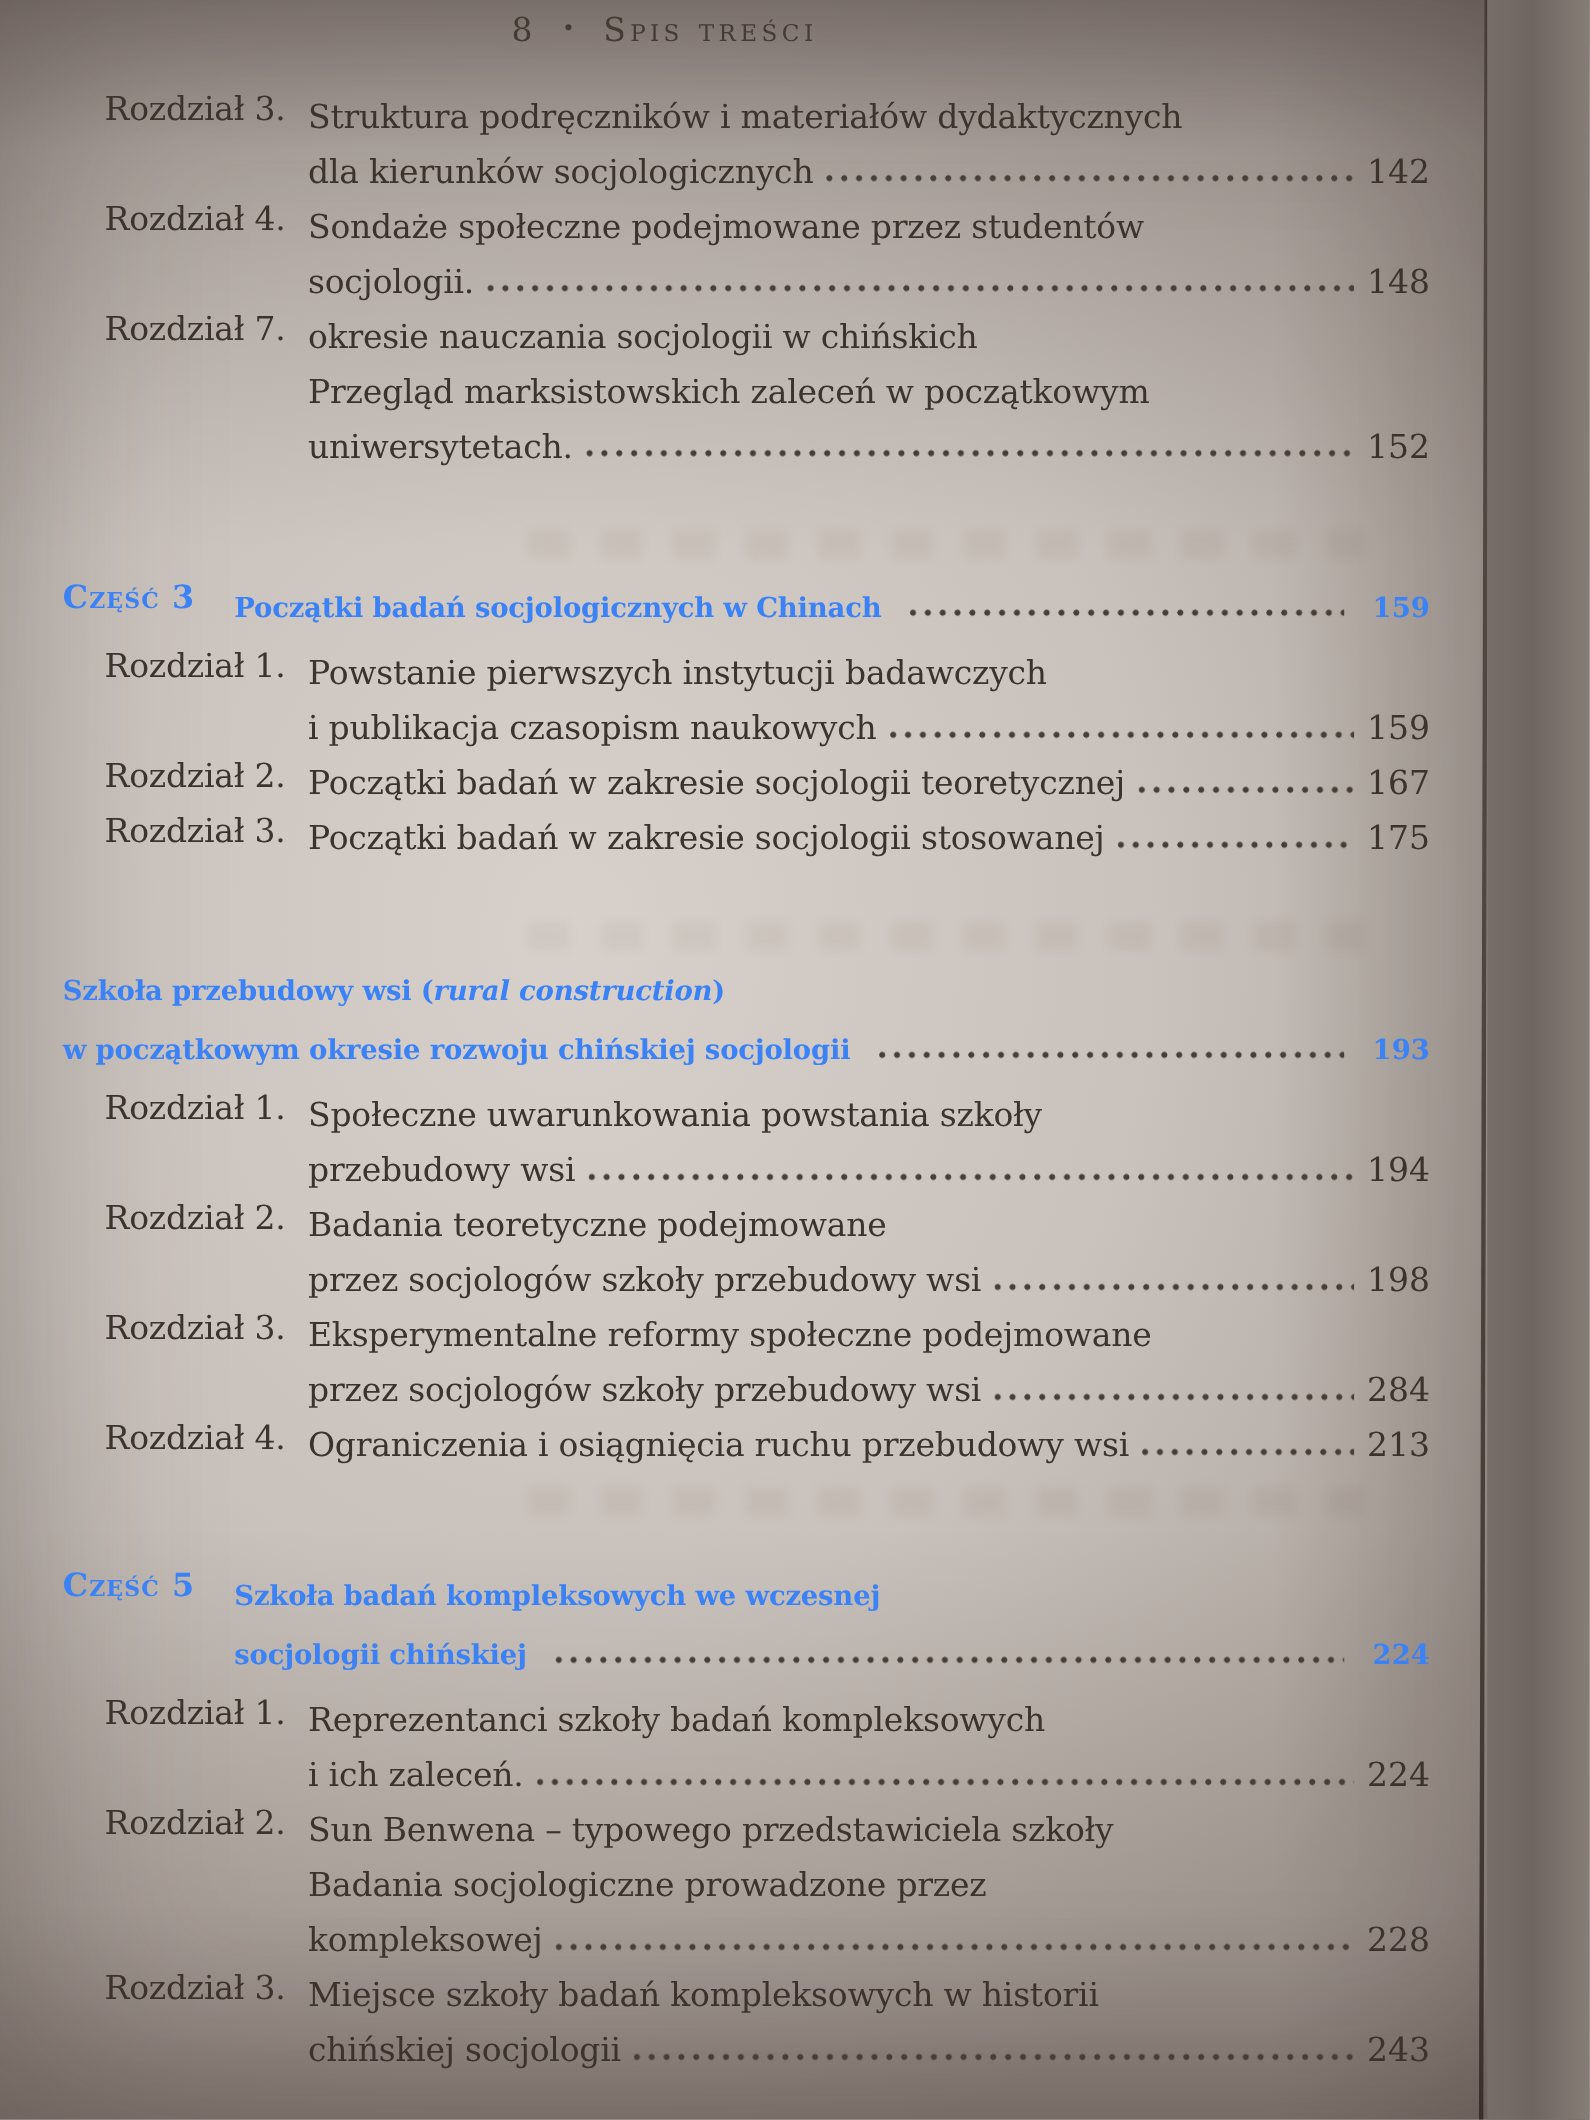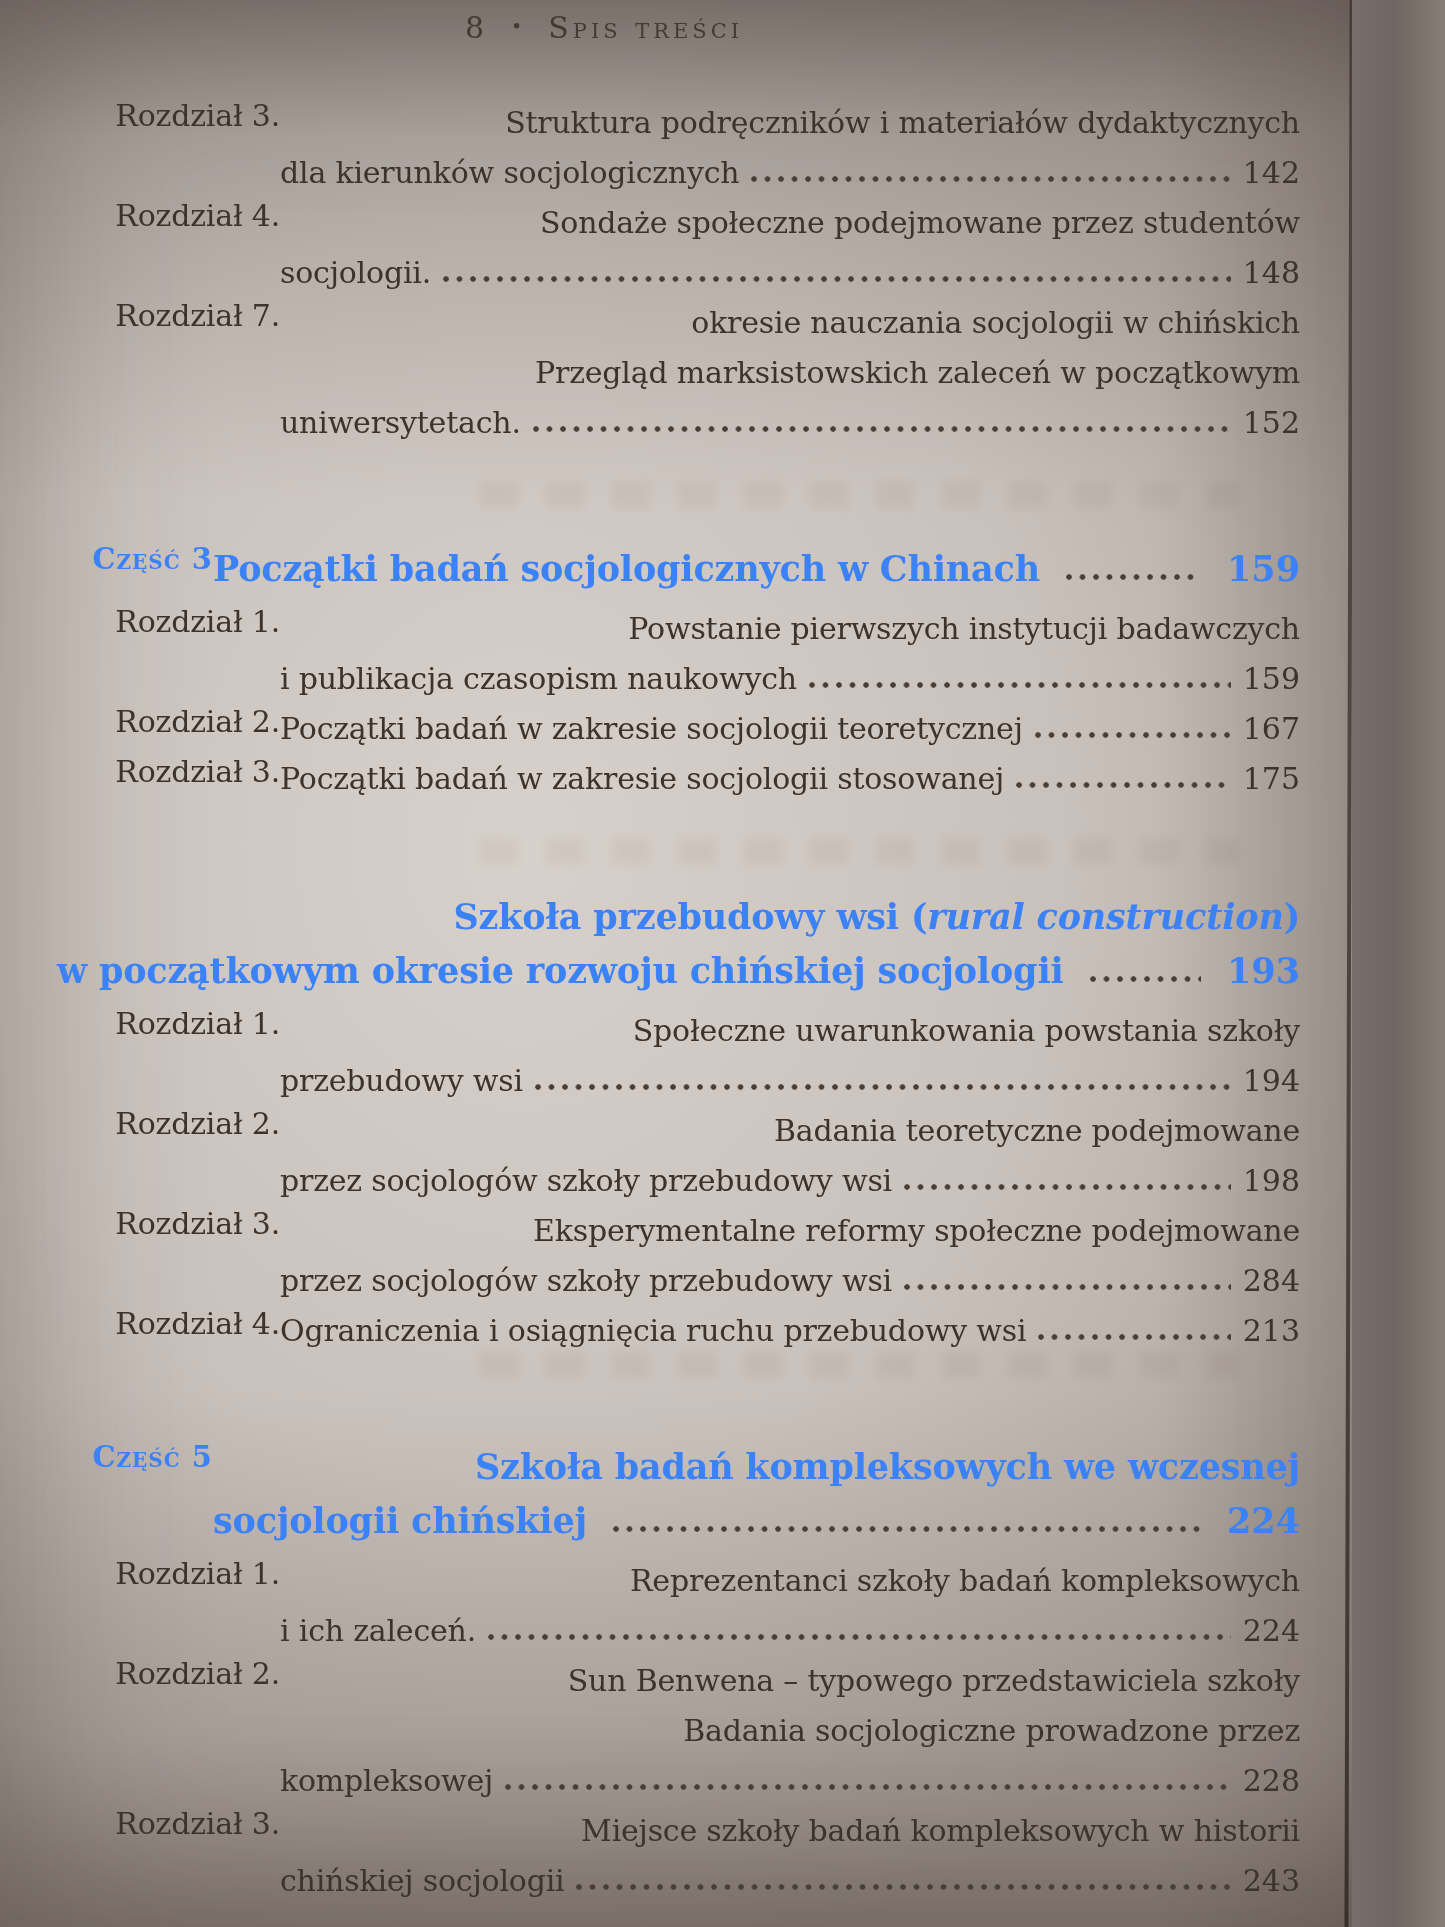--- a/index.html
+++ b/index.html
@@ -23,29 +23,29 @@
     transform:rotate(.15deg);
   }
   .ghost{position:absolute;height:26px;left:480px;width:760px;opacity:.18;filter:blur(5px);
     background:repeating-linear-gradient(90deg, rgba(96,74,58,.35) 0 38px, rgba(96,74,58,0) 38px 66px);}
   .content{position:absolute;left:57px;top:0;width:1243px;color:#3b332c;}
   .header{margin:10px 0 0 408px;height:38px;font-size:30px;color:#443b33;display:flex;align-items:baseline;}
   .hnum{letter-spacing:1px;}
   .hsep{font-size:19px;margin:0 26px;position:relative;top:-5px;}
   .htitle{letter-spacing:4px;}
   .sc{font-variant:small-caps;}
-  .toc{margin-top:50px;font-size:30px;letter-spacing:-0.2px;text-align:right;}
+  .toc{margin-top:34px;font-size:30px;letter-spacing:-0.2px;}
   .row{display:flex;}
   .row.ch{padding-left:38px;}
   .row.ch .lbl{width:185px;flex:none;}
   .row.part{font-weight:700;color:#3b82f6;}
   .row.part .lbl{width:156px;flex:none;font-size:29px;letter-spacing:1px;}
   .bd{flex:1;min-width:0;}
   .ln{height:50px;line-height:50px;white-space:nowrap;}
-  .part .ln{height:54px;line-height:54px;font-size:35px;gap:14px;}
+  .part .ln{height:54px;line-height:54px;font-size:25px;gap:14px;}
   .ln.last{display:flex;align-items:baseline;}
   .lt{white-space:nowrap;}
   .leader{
     flex:1;min-width:18px;height:8px;margin:0 12px;align-self:baseline;
     background-image:radial-gradient(circle at 3px 4px, #473e36 2.4px, rgba(0,0,0,0) 3.1px);
     background-size:13.5px 8px;background-repeat:repeat-x;background-position:left bottom;
   }
   .pg{flex:none;letter-spacing:0;}
   em{font-style:italic;font-weight:700;}
   .gap-a{margin-top:94px;}

